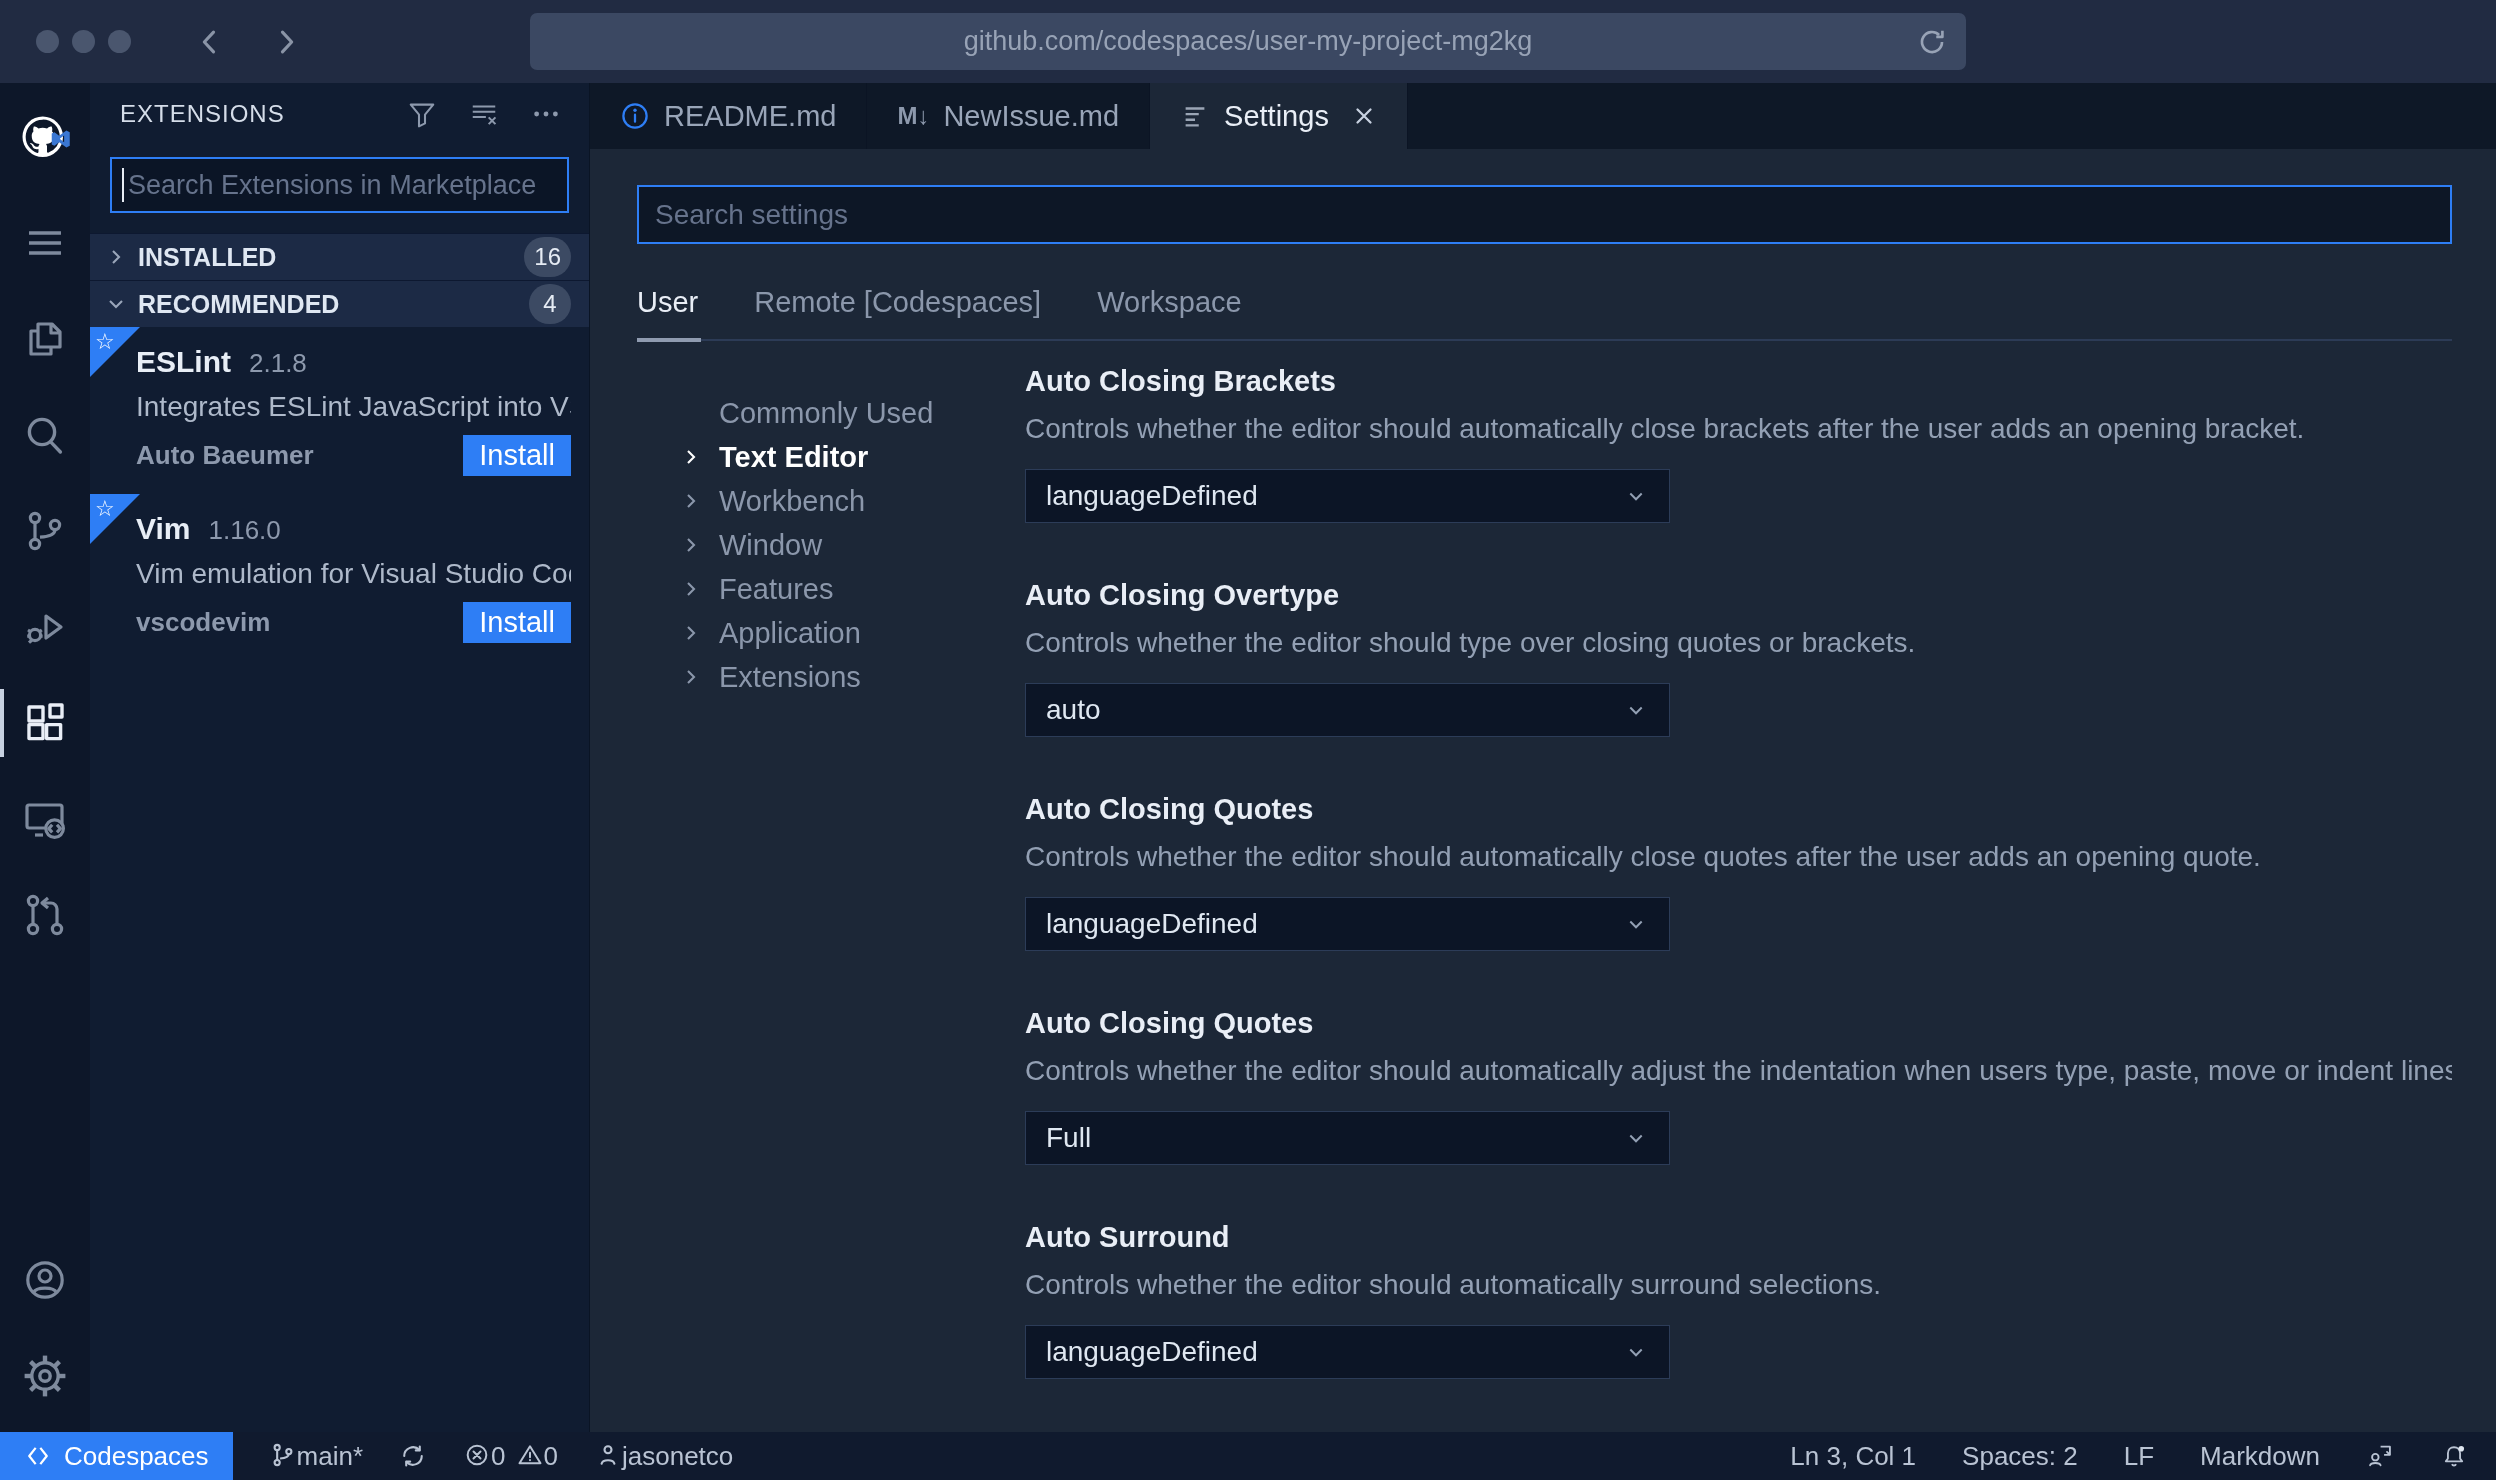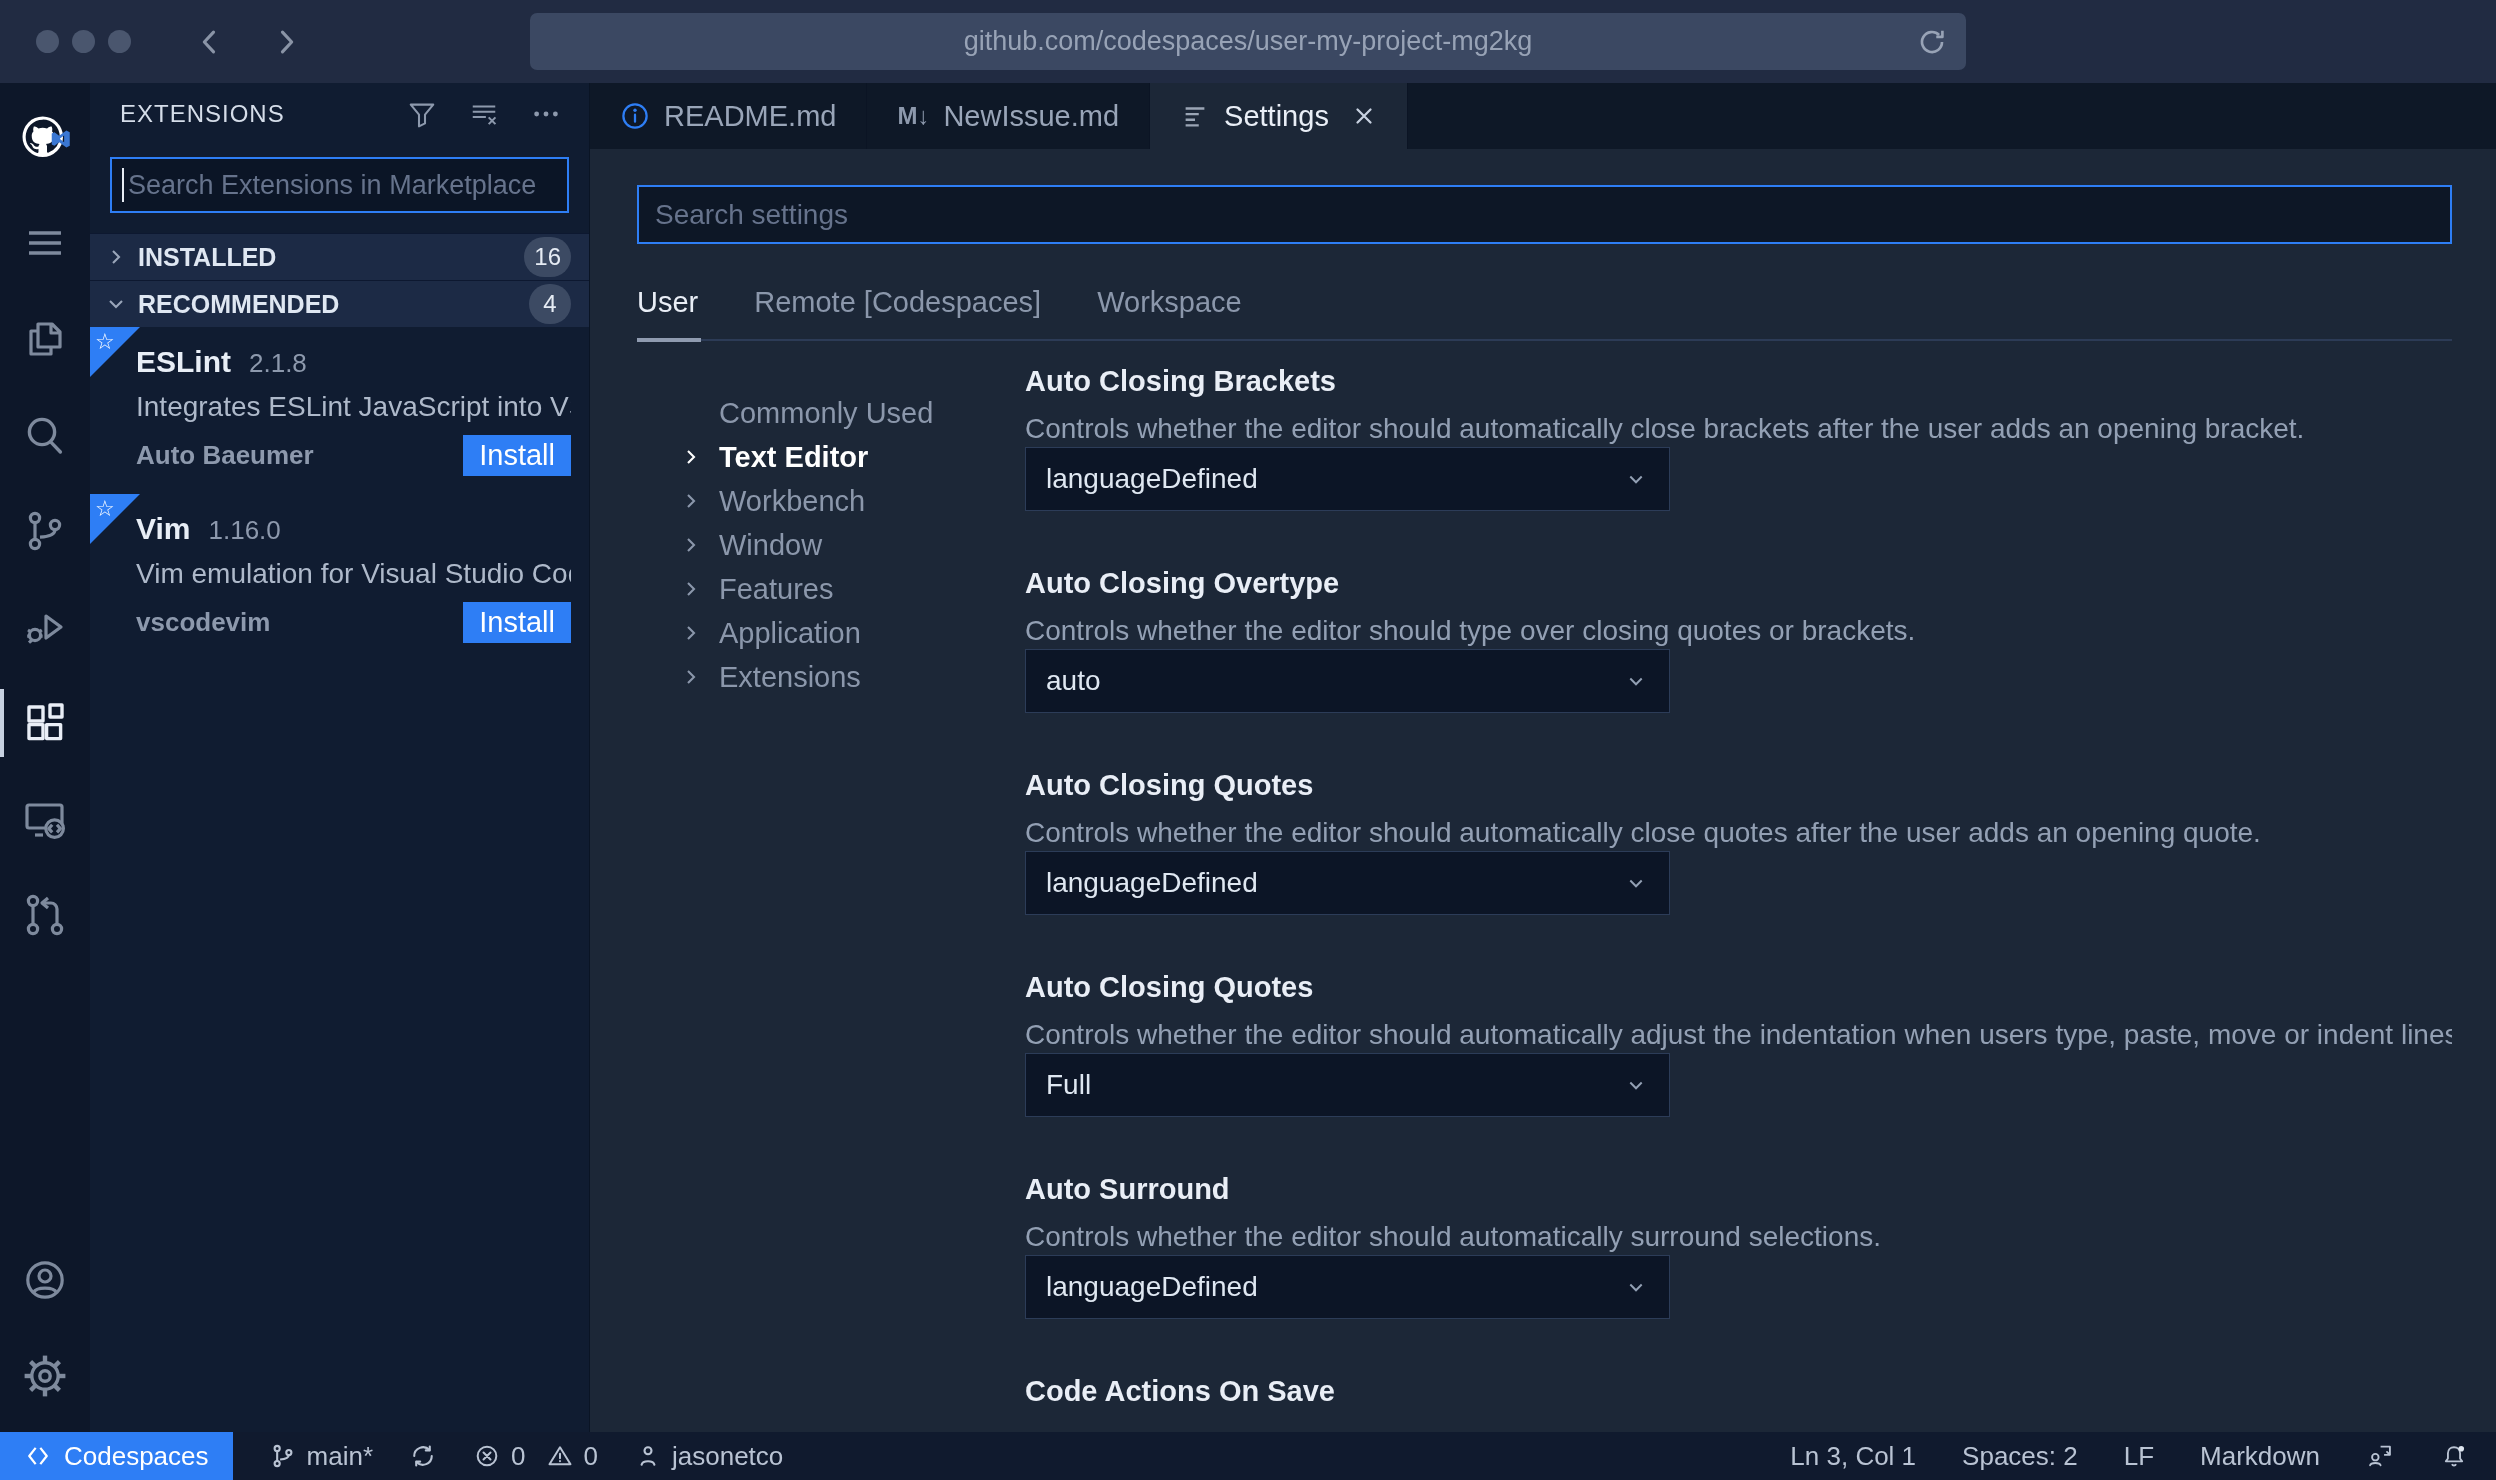--- a/index.html
+++ b/index.html
@@ -91,31 +91,31 @@
   .toc { width:388px; flex-shrink:0;margin-top:34px; }
   .toc-item { height:44px; display:flex; align-items:center; gap:16px; padding-left:42px; font-size:29px; color:#8b97ab; }
   .toc-chevron { width:24px; height:24px; flex-shrink:0; }
   .toc-item.no-chevron .toc-chevron { visibility:hidden; }
   .toc-item.active { color:#ffffff; font-weight:bold; }
 
   .entries { flex:1; padding-top:6px; min-width:0; }
   .entry { margin-bottom:54px; }
   .entry-title { font-size:29px; font-weight:bold; color:#e9eef6; line-height:36px; }
   .entry-desc { margin-top:12px; font-size:28px; color:#93a0b4; line-height:36px; white-space:nowrap; }
-  .select { width:645px; height:64px; background:#0c1526; border:1px solid #2c3c58;
+  .select { margin-top:22px; width:645px; height:54px; background:#0c1526; border:1px solid #2c3c58;
     display:flex; align-items:center; justify-content:space-between; padding:0 20px; }
   .select-value { font-size:28px; color:#dfe7f1; }
   .select-chevron { width:26px; height:26px; color:#93a0b4; }
 
   
   .statusbar { position:absolute; left:0; right:0; bottom:0; height:48px; background:#101a2e;
     display:flex; align-items:center; font-size:26px; color:#b9c3d3; }
   .sb-left { display:flex; align-items:center; height:100%; }
   .codespaces-seg { height:100%; background:#2e7ef5; color:#fff; display:flex; align-items:center; gap:12px; padding:0 24px; }
-  .status-item { display:flex; align-items:center; gap:10px; margin-left:36px; }
+  .status-item { display:flex; align-items:flex-start; margin-left:36px; }
   .status-icon { width:28px; height:28px; }
   .sb-right { margin-left:auto; display:flex; align-items:center; gap:46px; padding-right:28px; }
 </style>
 </head>
 <body>
 
 <div class="browser-bar">
   <div class="traffic">
     <span></span>
     <span></span>

